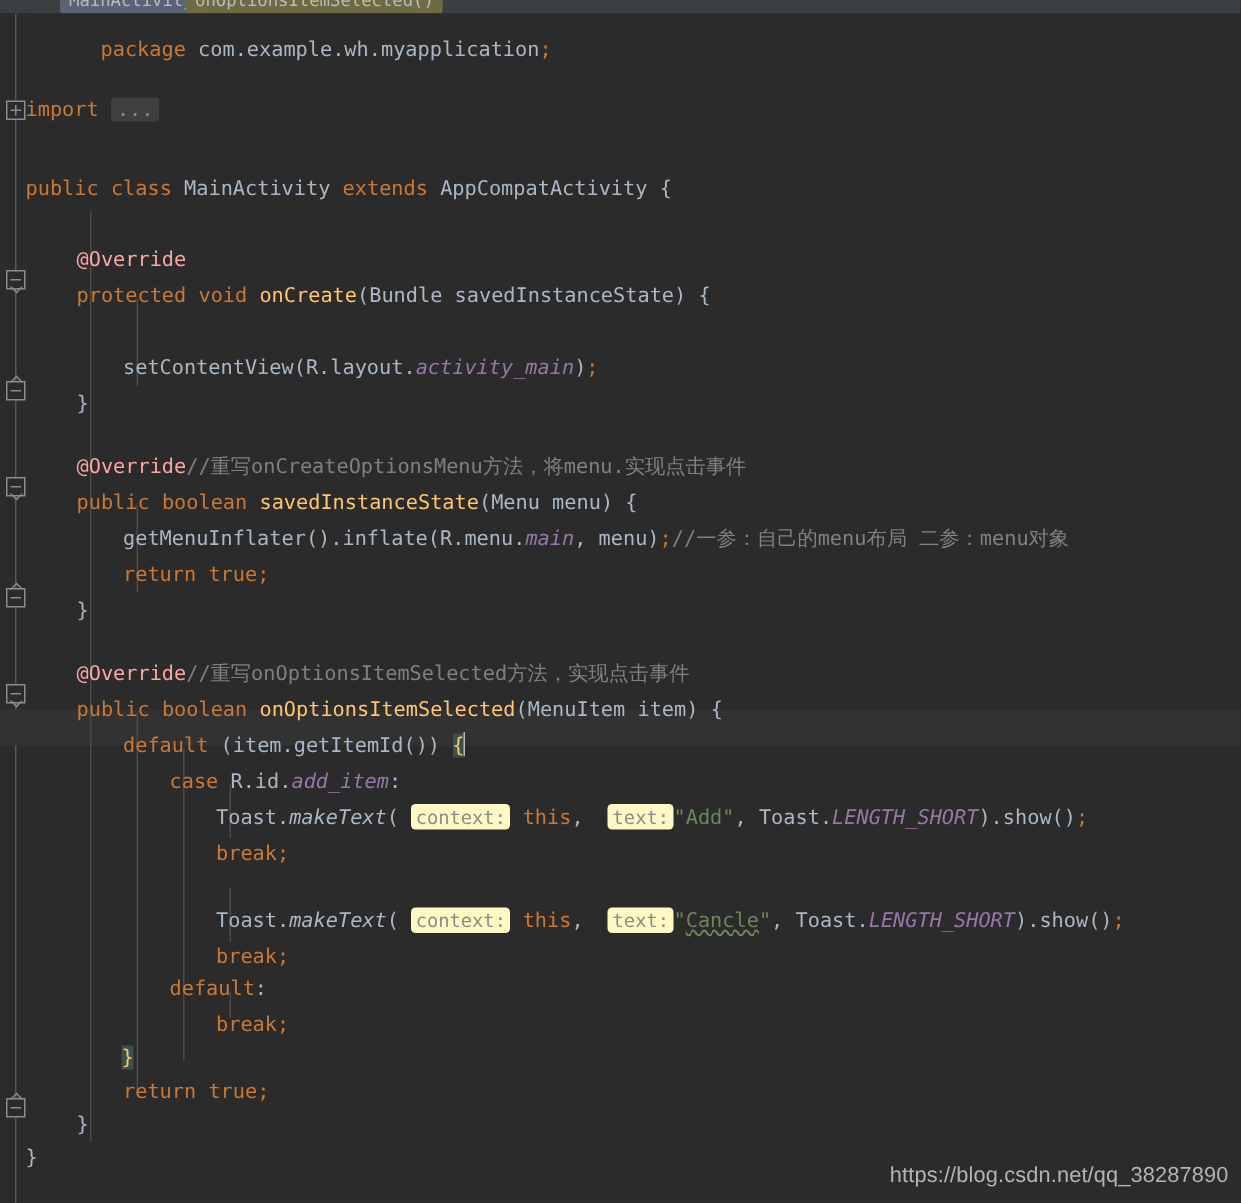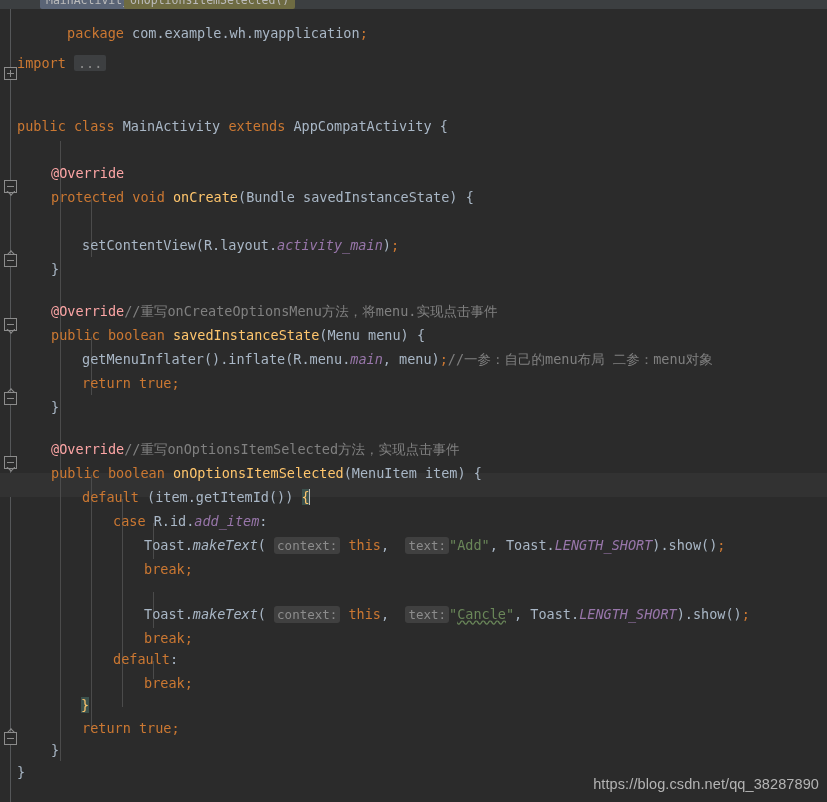--- a/index.html
+++ b/index.html
@@ -163,21 +163,21 @@
   .itl  { color: #9876aa; font-style: italic; margin-top: 44px; }  
   .mth  { color: #ffc66d; }            
   .mi   { color: #a9b7c6; font-style: italic; }  
   .str  { color: #6a8759; }            
   .strq { color: #6a8759; }            
   .semi { color: #cc7832; }            
   .punc { color: #a9b7c6; }
 
   
   .hint {
-    background: #404040;
+    background: #fef9c3;
     color: #8c8c8c;
     border-radius: 3px;
     padding: 1px 3px;
     font-size: 12.5px;
   }
 
   
   .folded {
     background: #3d3f41;
     color: #8c8c8c;
@@ -284,21 +284,21 @@
     <div class="guide" style="left:69px; top:190px;  height:58px;"></div>
     <div class="guide" style="left:69px; top:328px;  height:58px;"></div>
     <div class="guide" style="left:69px; top:466px;  height:256px;"></div>
     <div class="guide" style="left:100px; top:490px; height:208px;"></div>
     <div class="guide" style="left:131px; top:514px; height:36px;"></div>
     <div class="guide" style="left:131px; top:583px; height:36px;"></div>
     <div class="guide" style="left:131px; top:652px; height:18px;"></div>
 
     <div class="line" style="top:12px; left:0px;margin-left:45px;"><span class="kw">package</span><span class="pln"> </span><span class="pln">com.example.wh.myapplication</span><span class="semi">;</span></div>
 
-    <div class="line" style="top:42px; left:-5px;"><span class="kw">import</span><span class="pln"> </span><span class="folded">...</span></div>
+    <div class="line" style="top:52px; left:-5px;"><span class="kw">import</span><span class="pln"> </span><span class="folded">...</span></div>
 
     <div class="line" style="top:105px; left:-5px;"><span class="kw">public</span> <span class="kw">class</span> <span class="pln">MainActivity</span> <span class="kw">extends</span> <span class="pln">AppCompatActivity</span> <span class="punc">{</span></div>
 
     <div class="line" style="top:152px; left:29px;"><span class="ann">@Override</span></div>
 
     <div class="line" style="top:176px; left:29px;"><span class="kw">protected</span> <span class="kw">void</span> <span class="mth">onCreate</span><span class="punc">(</span><span class="pln">Bundle</span> <span class="pln">savedInstanceState</span><span class="punc">)</span> <span class="punc">{</span></div>
 
 
     <div class="line" style="top:224px; left:60px;"><span class="pln">setContentView</span><span class="punc">(</span><span class="pln">R.layout.</span><span class="itl">activity_main</span><span class="punc">)</span><span class="semi">;</span></div>
 

